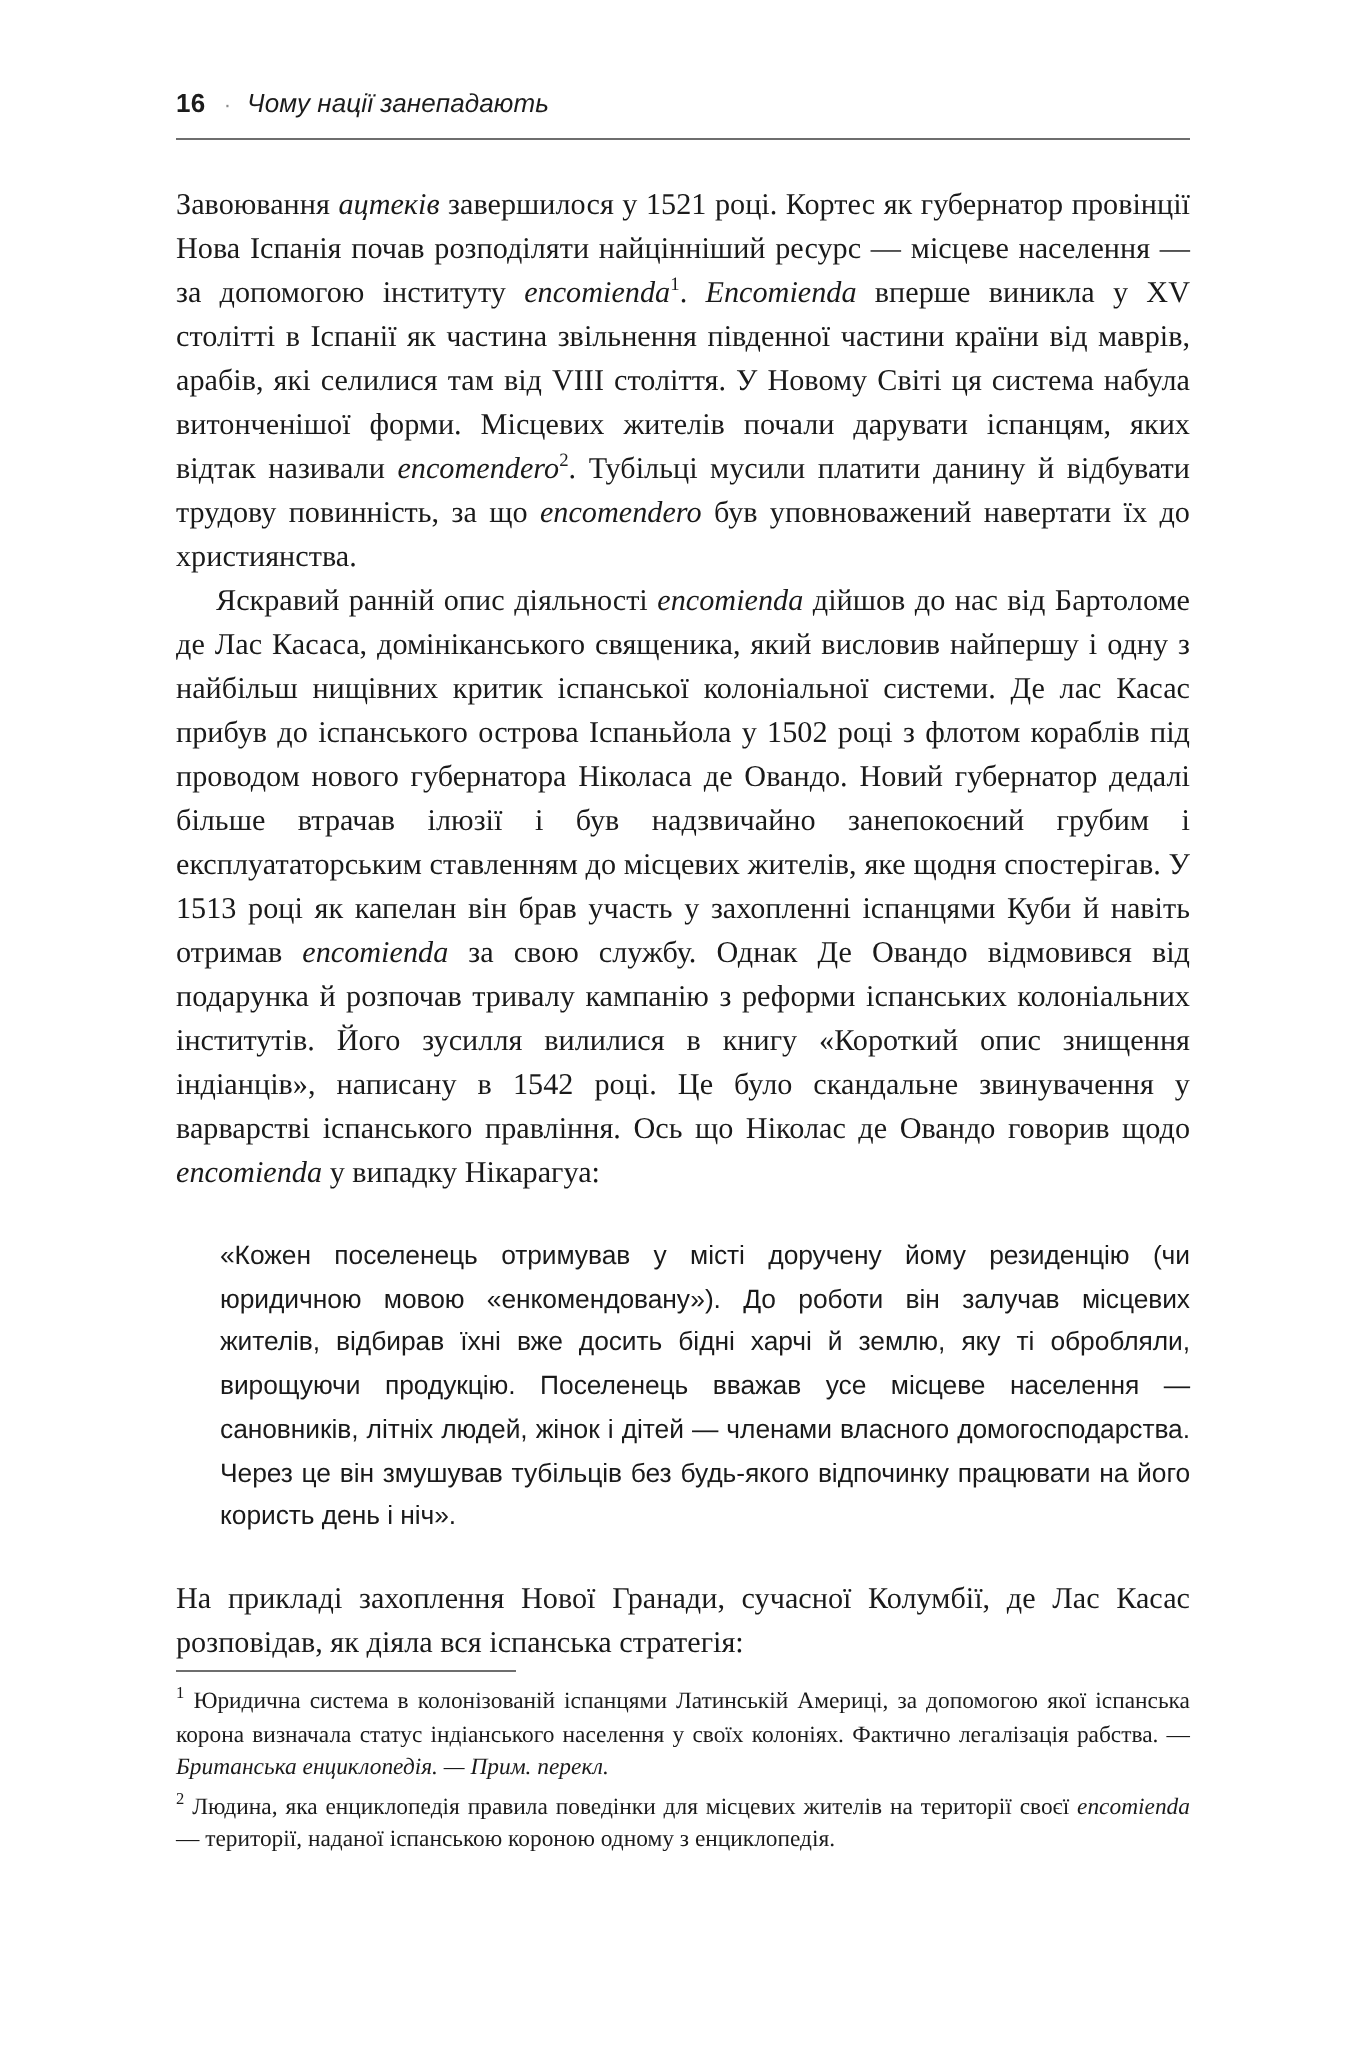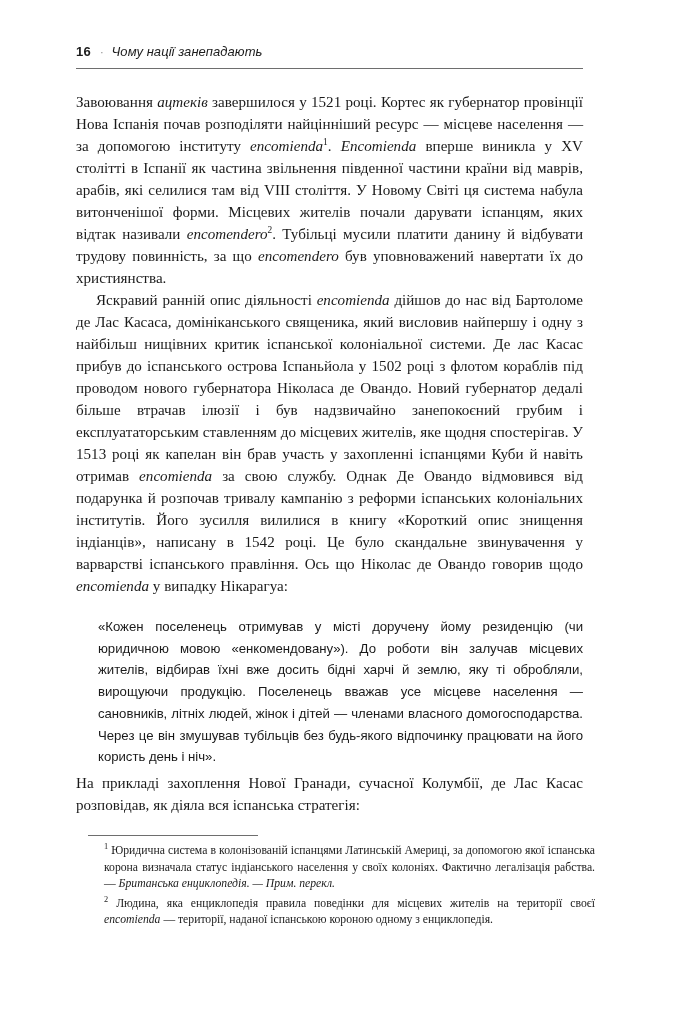--- a/index.html
+++ b/index.html
@@ -20,21 +20,21 @@
   .page {
     position: absolute;
     left: 0; top: 0;
     width: 682px;
     height: 1024px;
     background: #ffffff;
   }
 
   .content {
     position: absolute;
-    left: 76px;
+    left: 88px;
     top: 44px;
     width: 507px;
   }
 
   
   .running-head {
     display: flex;
     align-items: baseline;
     font-family: "Liberation Sans", "DejaVu Sans", sans-serif;
     font-size: 12.5px;
@@ -93,41 +93,41 @@
     font-size: 13.2px;
     line-height: 21.7px;
     text-align: justify;
     margin: 19px 0 0 22px;
     width: 485px;
     color: #1a1a1a;
     letter-spacing: -0.03px;
   }
 
   .after-quote {
-    margin-top: 4px;
+    margin-top: 20px;
   }
 
   
   .foot-area {
     position: absolute;
     left: 88px;
     top: 835px;
     width: 507px;
   }
   .foot-rule {
     width: 170px;
     height: 0;
     border-top: 1.1px solid #6e6e6e;
     margin: 0 0 7px 0;
   }
   .footnote {
     font-size: 11.7px;
     line-height: 16.6px;
     text-align: justify;
-    margin: 0 0 3px 16px;
+    margin: 0 0 3px 0;
     color: #1a1a1a;
   }
   .footnote sup {
     font-size: 8.3px;
   }
   .footnote em { font-style: italic; }
 </style>
 </head>
 <body>
 

